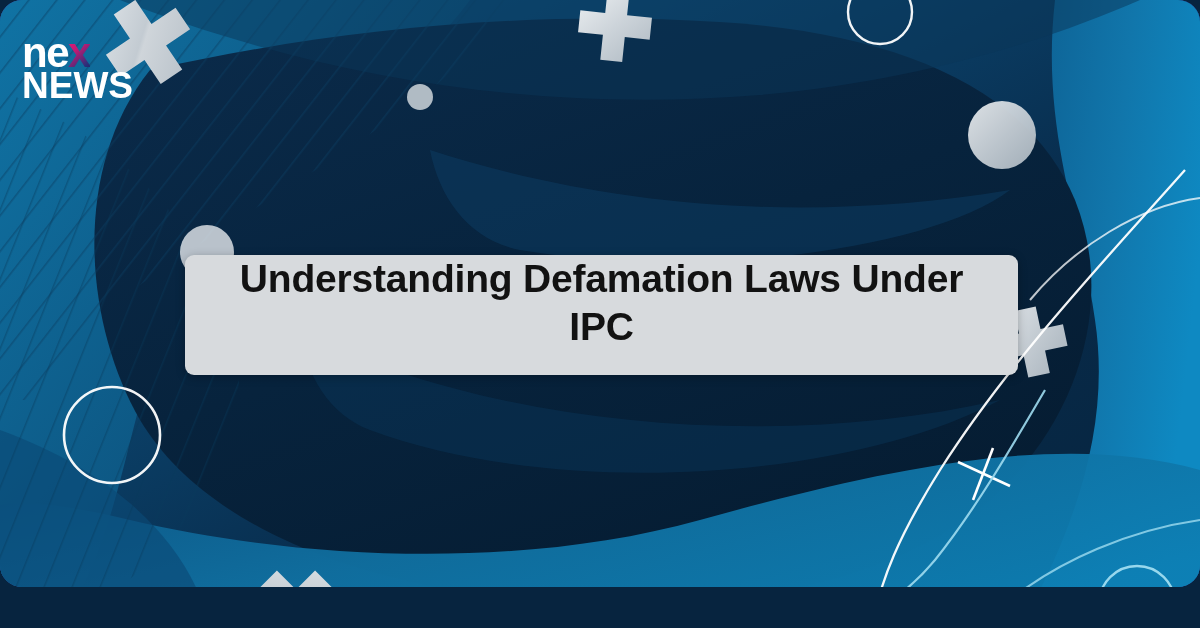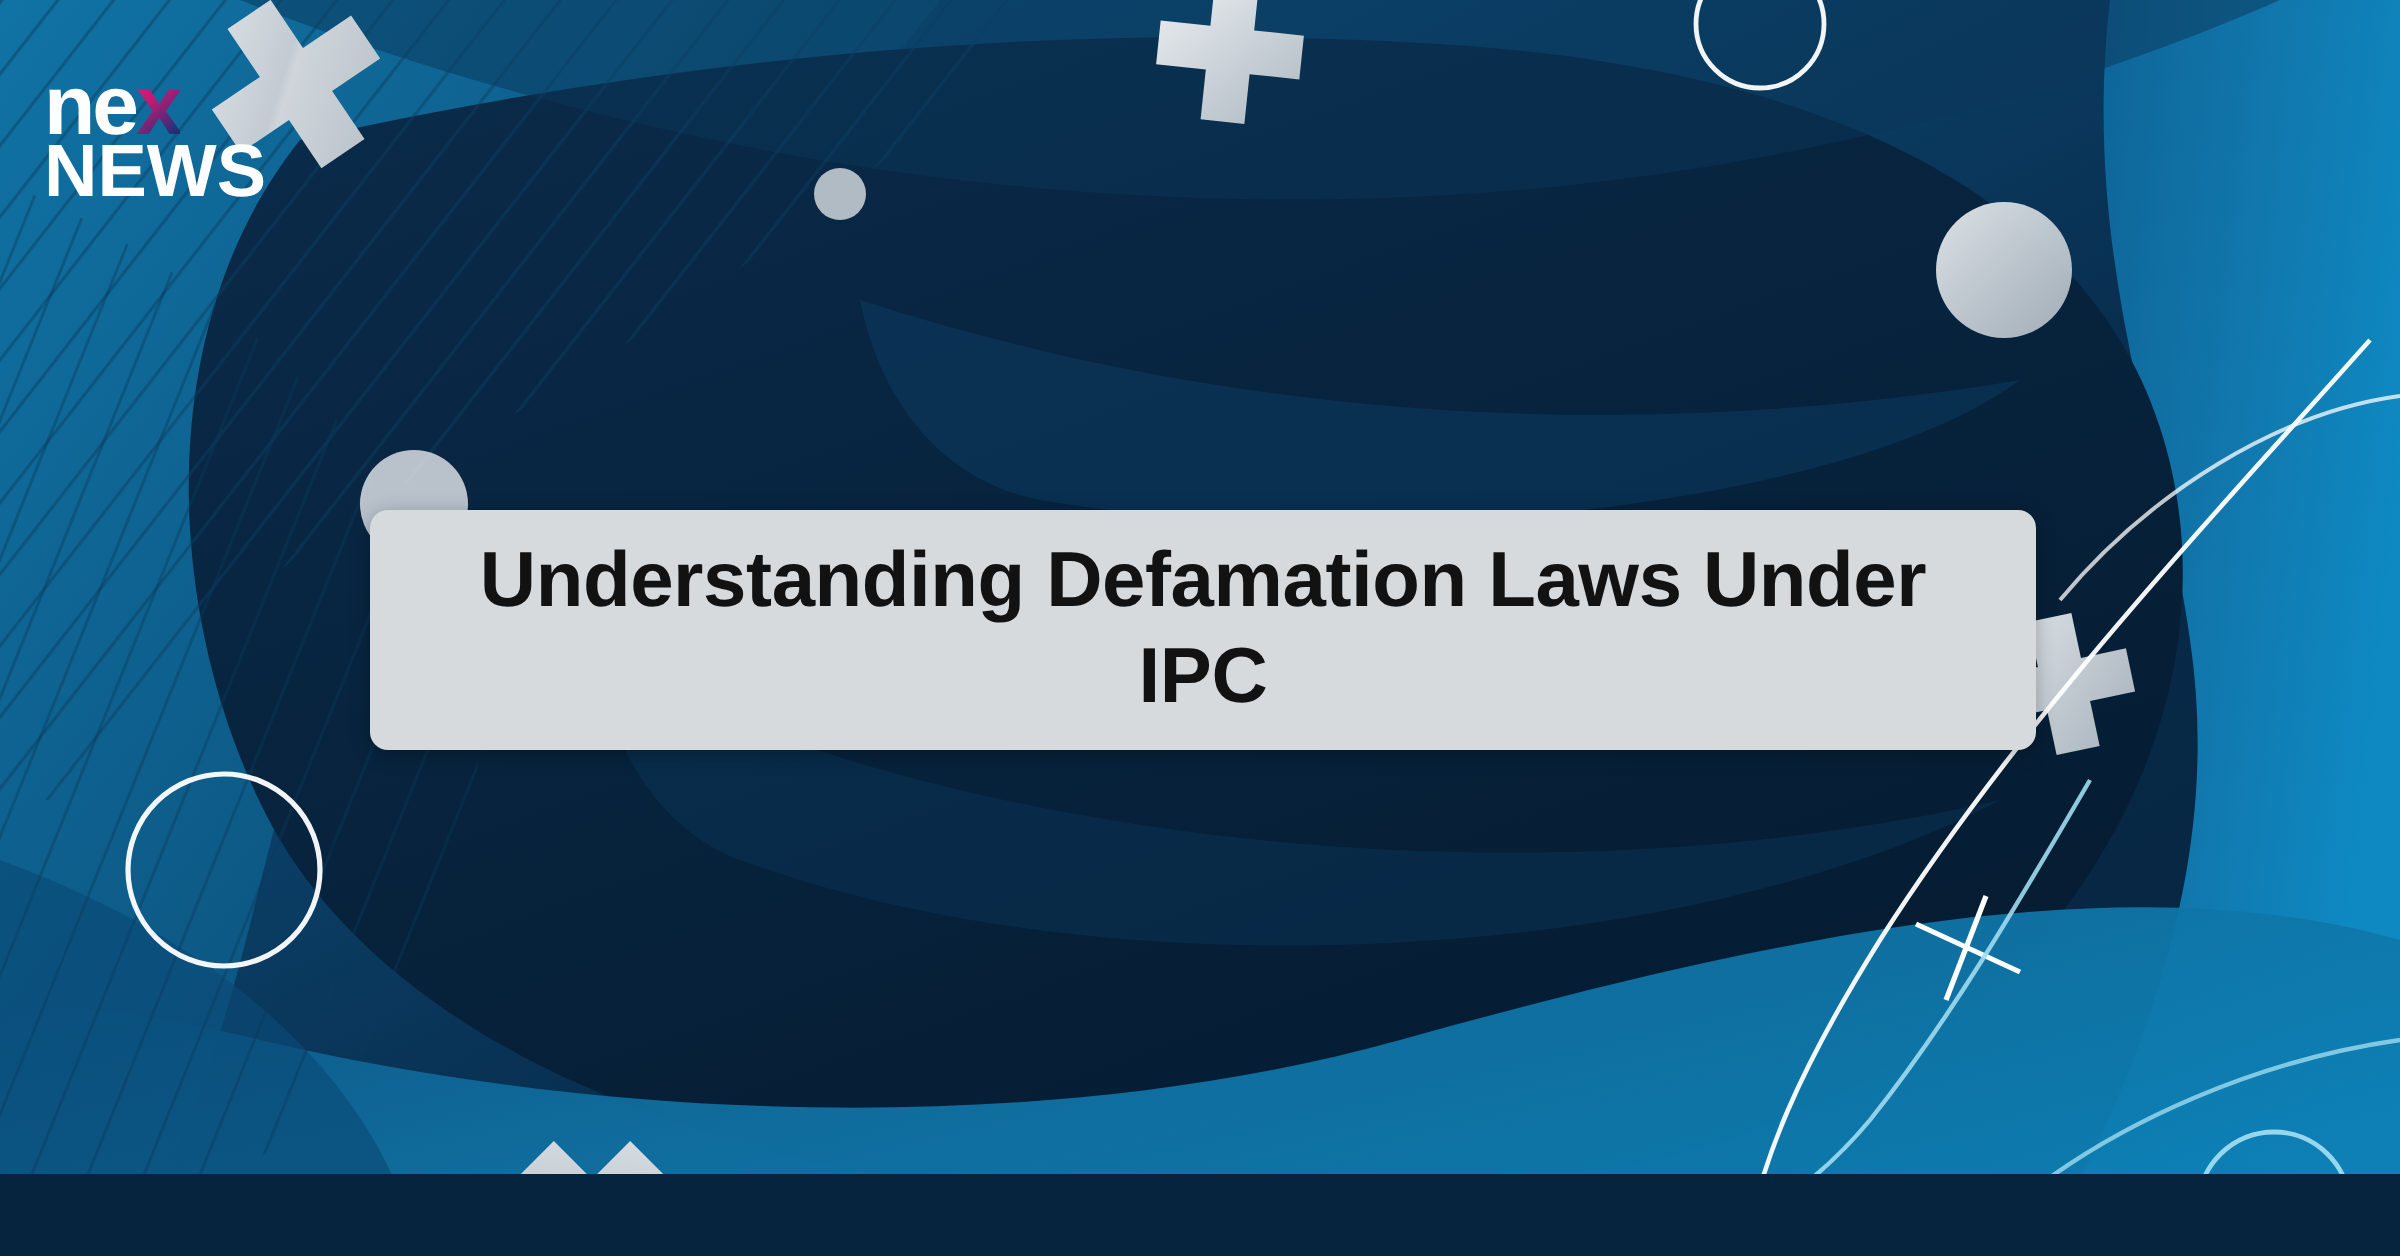--- a/index.html
+++ b/index.html
@@ -8,20 +8,21 @@
     width:1200px; height:628px; overflow:hidden;
     background:#07243f;
     font-family:"Liberation Sans", sans-serif;
   }
 
   .banner {
     position:relative;
     width:1200px; height:587px;
     overflow:hidden;
     background:#6d28d9;
+    border-radius:22px;
   }
 
   
   .bg-svg {
     position:absolute; inset:0;
     width:1200px; height:628px;
     display:block;
   }
 
   
@@ -59,21 +60,20 @@
 
   
   .title-card {
     position:absolute;
     left:185px; top:255px;
     width:833px; height:120px;
     background:#d7dadd;
     border-radius:9px;
     box-shadow:0 2px 10px rgba(0,0,0,0.28);
     display:flex;
-    align-items:center;
     justify-content:center;
     z-index:30;
     padding:0 22px;
   }
   .title-text {
     font-family:"Liberation Sans", sans-serif;
     font-size:39px;
     font-weight:bold;
     color:#121212;
     text-align:center;

